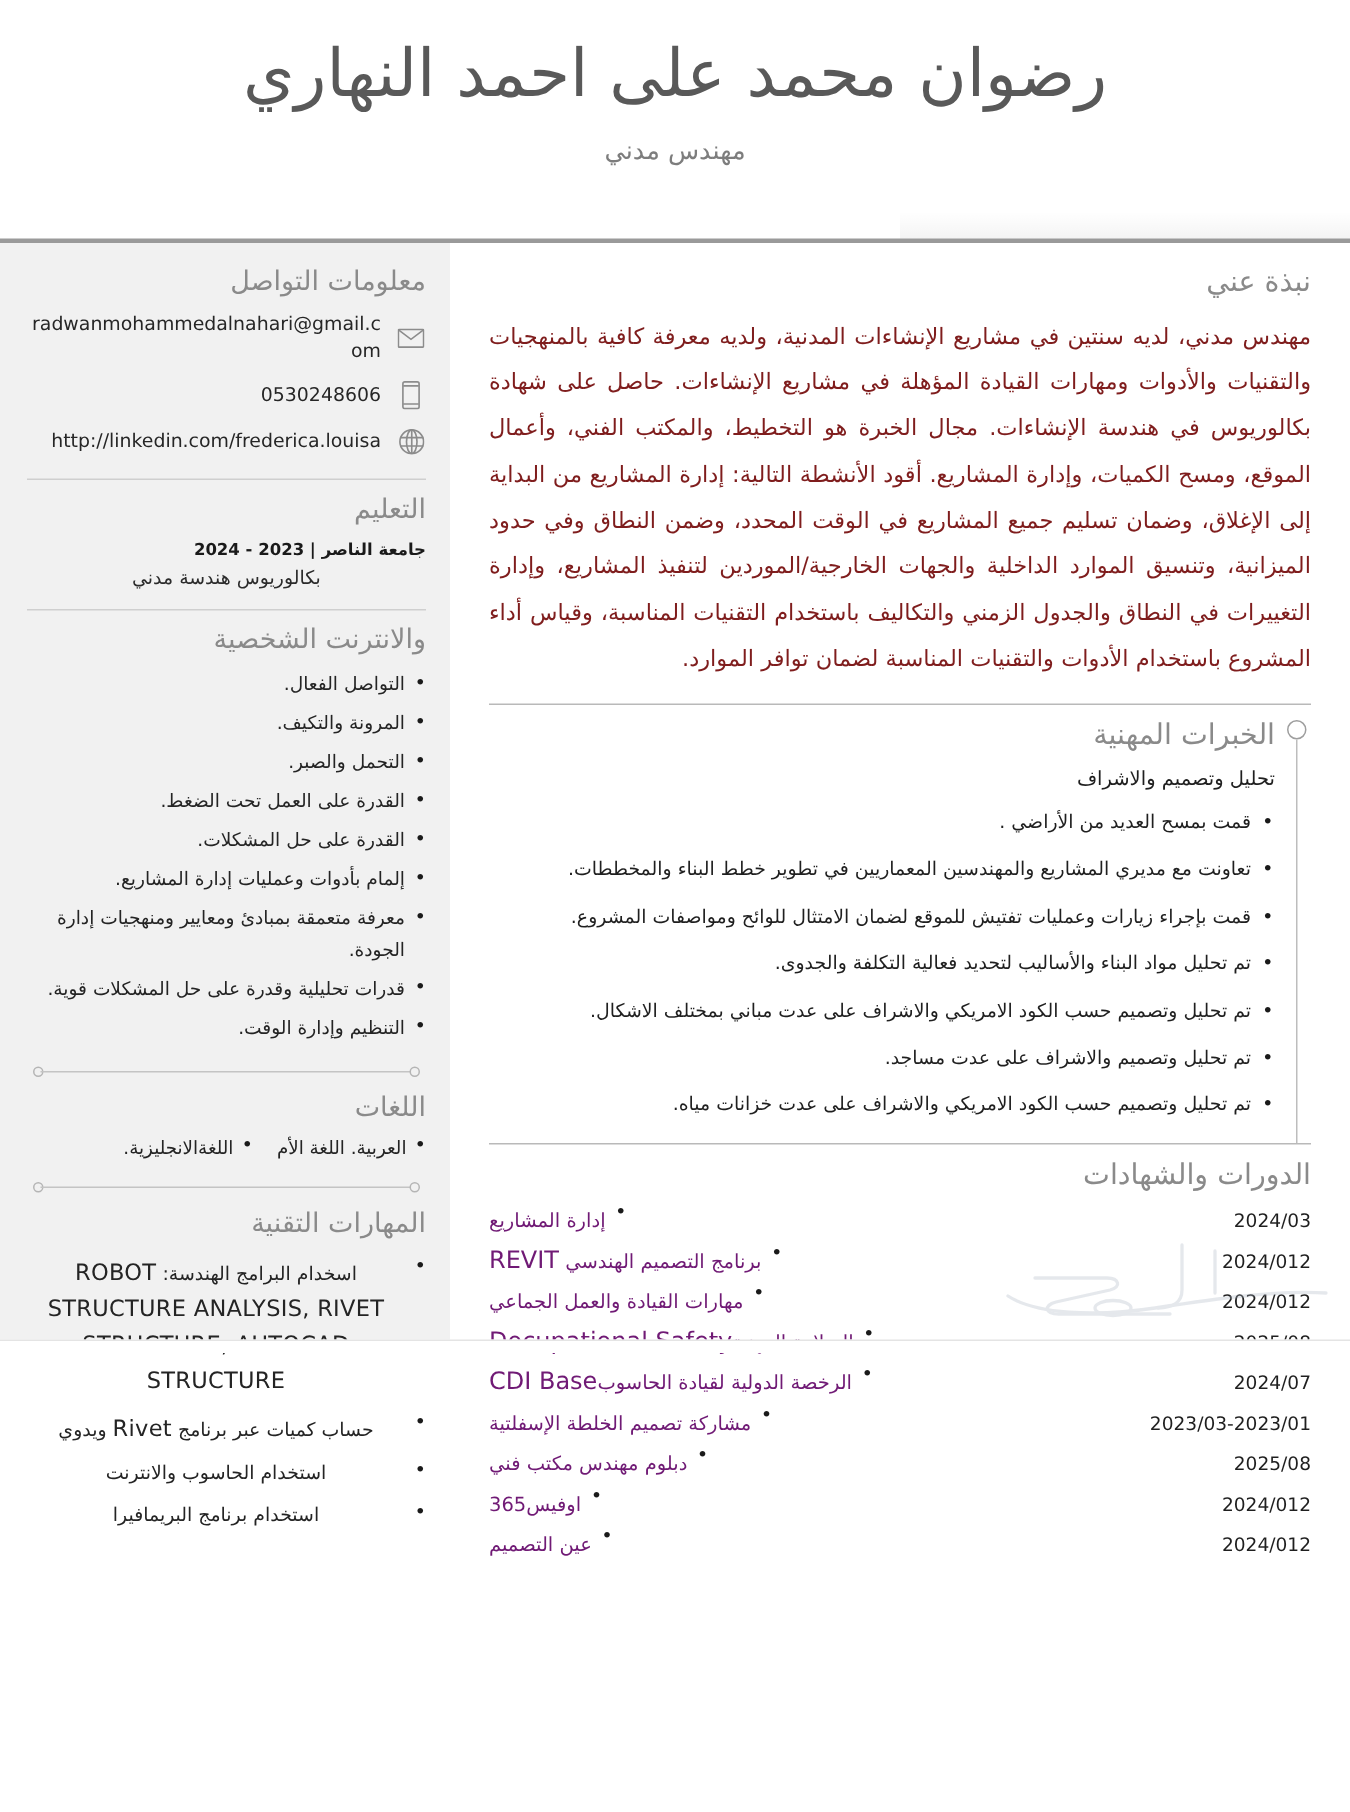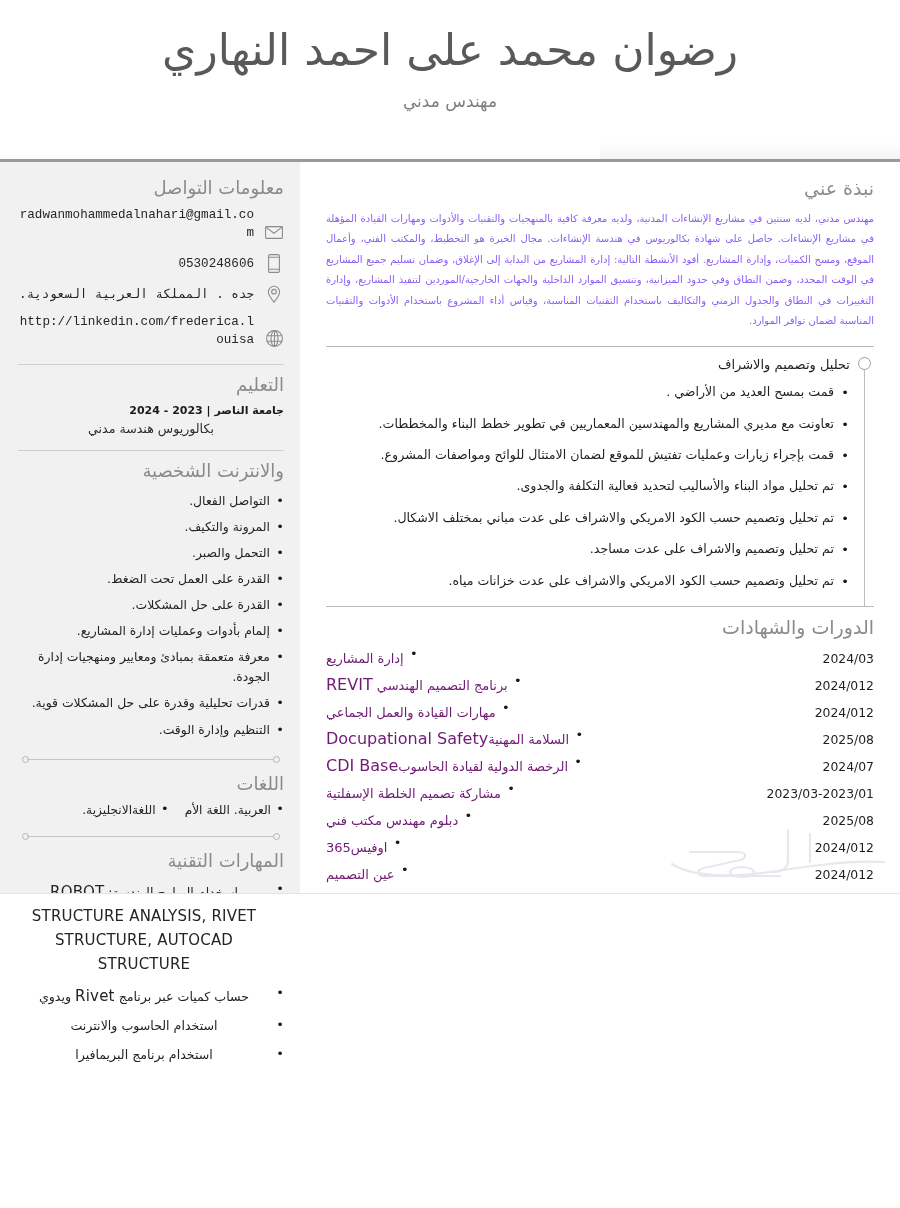--- a/index.html
+++ b/index.html
@@ -127,42 +127,41 @@
     border: 1px solid #b5b5b5;
     border-radius: 50%;
     background: #f1f1f1;
     box-sizing: border-box;
   }
   .dot-rule .endpt.l { left: 0; }
   .dot-rule .endpt.r { right: 0; }
 
   
   .about-text {
-    font-size: 10px;
+    font-size: 15px;
     line-height: 2.05;
     text-align: justify;
     text-align-last: right;
-    color: #8b5cf6;
+    color: #7f1d1d;
     margin: 4px 0 0 0;
   }
 
   
   .contact-list {
     list-style: none;
     margin: 4px 0 0 0;
     padding: 0;
   }
   .contact-item {
     display: flex;
     flex-direction: row;
-    align-items: flex-end;
+    align-items: center;
     justify-content: flex-start;
     gap: 10px;
     margin-bottom: 9px;
-    font-family: Liberation Mono, monospace;
   }
   .contact-icon {
     flex: 0 0 20px;
     width: 20px;
     height: 22px;
     display: flex;
     align-items: center;
     justify-content: center;
     color: #8c8c8c;
   }
@@ -397,20 +396,21 @@
       </div>
 
       <hr class="rule">
 
       <div>
         <div class="exp-wrap">
           <div class="timeline">
             <div class="tl-circle"></div>
             <div class="tl-line"></div>
           </div>
+          <div class="sec-head">الخبرات المهنية</div>
           <div class="exp-subtitle">تحليل وتصميم والاشراف</div>
           <ul class="exp-list">
             <li>قمت بمسح العديد من الأراضي .</li>
             <li>تعاونت مع مديري المشاريع والمهندسين المعماريين في تطوير خطط البناء والمخططات.</li>
             <li>قمت بإجراء زيارات وعمليات تفتيش للموقع لضمان الامتثال للوائح ومواصفات المشروع.</li>
             <li>تم تحليل مواد البناء والأساليب لتحديد فعالية التكلفة والجدوى.</li>
             <li>تم تحليل وتصميم حسب الكود الامريكي والاشراف على عدت مباني بمختلف الاشكال.</li>
             <li>تم تحليل وتصميم والاشراف على عدت مساجد.</li>
             <li>تم تحليل وتصميم حسب الكود الامريكي والاشراف على عدت خزانات مياه.</li>
           </ul>
@@ -478,29 +478,20 @@
             <span class="contact-val">radwanmohammedalnahari@gmail.com</span>
           </li>
           <li class="contact-item">
             <span class="contact-icon">
               <svg width="12" height="19" viewBox="0 0 12 19" fill="none" stroke="#8c8c8c" stroke-width="1.1">
                 <rect x="0.6" y="0.6" width="10.8" height="17.8" rx="1.2"></rect>
                 <path d="M0.8 3.2 H11.2 M0.8 15.3 H11.2"></path>
               </svg>
             </span>
             <span class="contact-val">0530248606</span>
-          </li>
-          <li class="contact-item">
-            <span class="contact-icon">
-              <svg width="14" height="18" viewBox="0 0 14 18" fill="none" stroke="#8c8c8c" stroke-width="1.1">
-                <path d="M7 17.2 C7 17.2 12.6 10.4 12.6 6.8 A5.6 5.6 0 1 0 1.4 6.8 C1.4 10.4 7 17.2 7 17.2 Z"></path>
-                <circle cx="7" cy="6.7" r="2.3"></circle>
-              </svg>
-            </span>
-            <span class="contact-val rtl">جده .  المملكة العربية السعودية.</span>
           </li>
           <li class="contact-item">
             <span class="contact-icon">
               <svg width="17" height="17" viewBox="0 0 17 17" fill="none" stroke="#8c8c8c" stroke-width="1.1">
                 <circle cx="8.5" cy="8.5" r="7.9"></circle>
                 <ellipse cx="8.5" cy="8.5" rx="3.5" ry="7.9"></ellipse>
                 <path d="M0.8 5.7 H16.2 M0.8 11.3 H16.2 M8.5 0.6 V16.4"></path>
               </svg>
             </span>
             <span class="contact-val">http://linkedin.com/frederica.louisa</span>

